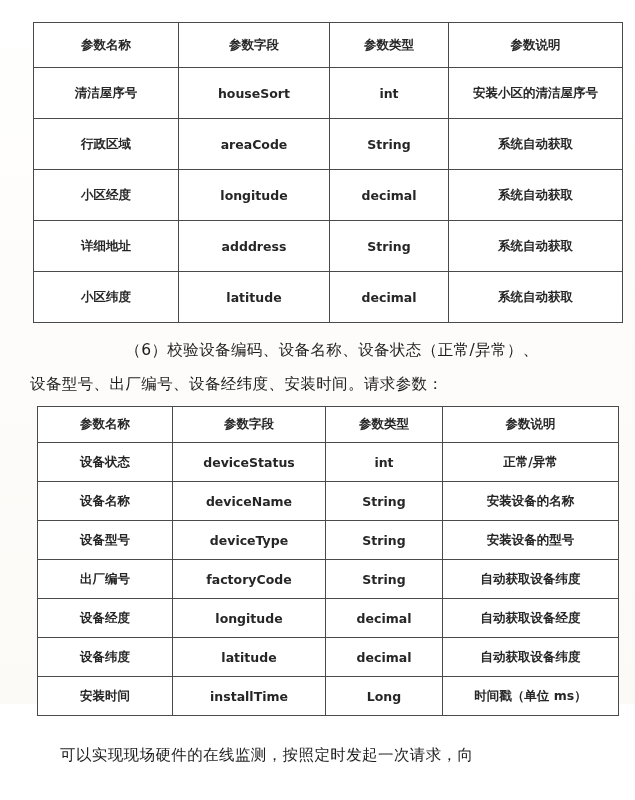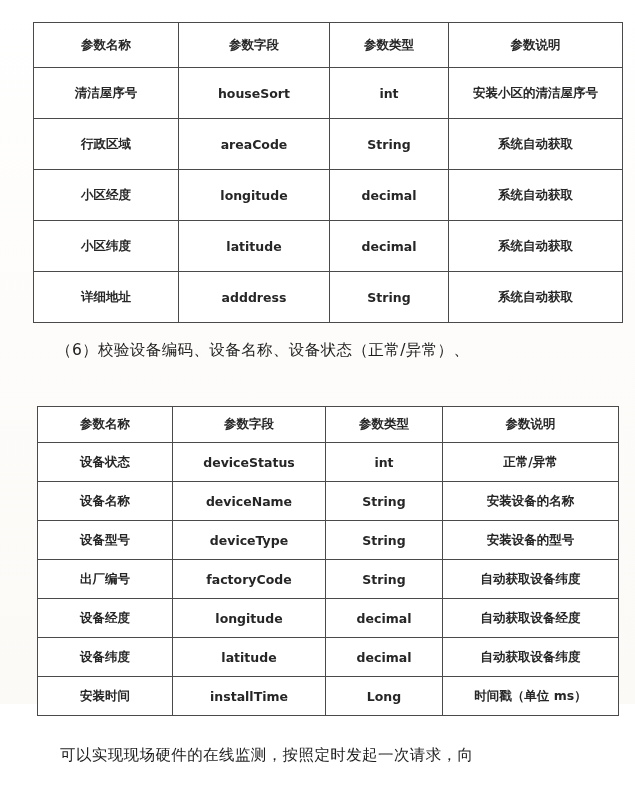--- a/index.html
+++ b/index.html
@@ -71,21 +71,21 @@
     position: absolute;
     left: 30px;
     top: 333px;
     width: 578px;
     font-family: "DejaVu Sans", "Liberation Sans", sans-serif;
     font-size: 15.5px;
     line-height: 34px;
     color: #1d1d1d;
     letter-spacing: 0.4px;
   }
-  .para6 .l1 { text-indent: 26px; }
+  .para6 .l1 { text-indent: 26px; text-align: center; }
   .para6 .l2 { text-indent: 0px; }
 
   
   .table2-wrap {
     position: absolute;
     left: 37px;
     top: 406px;
     width: 561px;
   }
   .table2-wrap table { width: 561px; }
@@ -137,37 +137,38 @@
             <td>String</td>
             <td>系统自动获取</td>
           </tr>
           <tr>
             <td>小区经度</td>
             <td>longitude</td>
             <td>decimal</td>
             <td>系统自动获取</td>
           </tr>
           <tr>
+            <td>详细地址</td>
+            <td>adddress</td>
+            <td>String</td>
+            <td>系统自动获取</td>
+          </tr>
+          <tr>
             <td>小区纬度</td>
             <td>latitude</td>
             <td>decimal</td>
             <td>系统自动获取</td>
           </tr>
-          <tr>
-            <td>详细地址</td>
-            <td>adddress</td>
-            <td>String</td>
-            <td>系统自动获取</td>
-          </tr>
         </tbody>
       </table>
     </div>
 
     <div class="para6">
       <div class="l1">（6）校验设备编码、设备名称、设备状态（正常/异常）、</div>
+      <div class="l2">设备型号、出厂编号、设备经纬度、安装时间。请求参数：</div>
     </div>
 
     <div class="table2-wrap">
       <table class="param-table">
         <thead>
           <tr>
             <th style="width:130px;">参数名称</th>
             <th style="width:148px;">参数字段</th>
             <th style="width:112px;">参数类型</th>
             <th style="width:171px;">参数说明</th>

